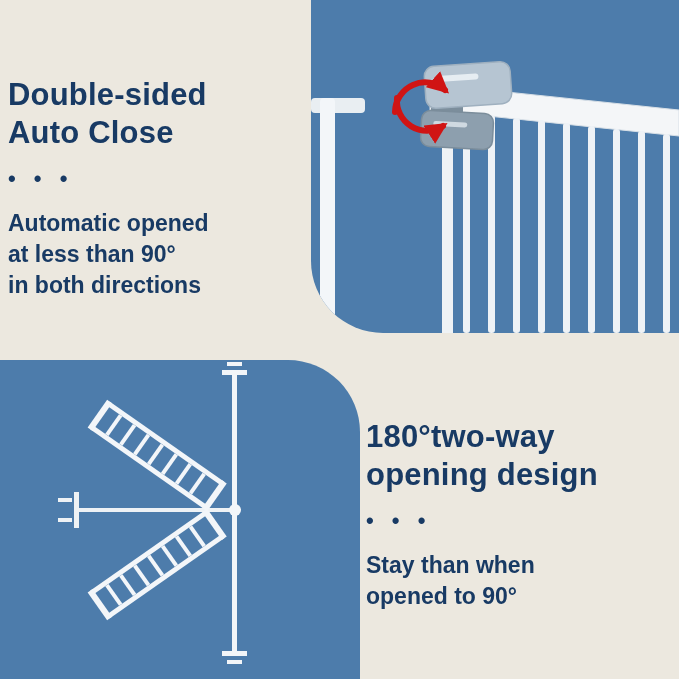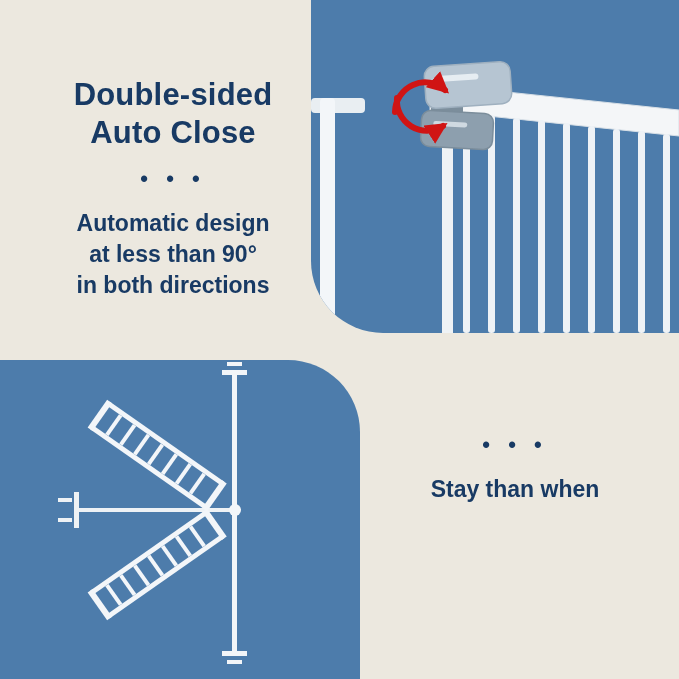--- a/index.html
+++ b/index.html
@@ -11,21 +11,21 @@
   }
   .canvas{position:absolute;inset:0;}
 
   
   .panel{position:absolute;background:#4d7cab;overflow:hidden;}
   .panel-tr{top:0;right:0;width:368px;height:333px;border-radius:0 0 0 72px;}
   .panel-bl{bottom:0;left:0;width:360px;height:319px;border-radius:0 72px 0 0;}
   .panel svg{display:block;width:100%;height:100%;}
 
   
-  .text-block{position:absolute;text-align:center;color:#183a64;}
+  .text-block{position:absolute;text-align:left;color:#183a64;}
   .tb-top{top:76px;left:8px;width:330px;}
   .tb-bottom{top:418px;left:366px;width:298px;}
   .headline{margin:0;font-size:31px;line-height:1.22;font-weight:700;letter-spacing:.2px;}
   .headline .hl{display:block;}
   .dots{margin:14px 0 16px 0;font-size:22px;font-weight:700;letter-spacing:6px;}
   .bodytext{margin:0;font-size:23px;line-height:1.36;font-weight:700;}
   .bodytext span{display:block;}
 </style>
 </head>
 <body>
@@ -111,26 +111,31 @@
     </svg>
   </section>
 
   <div class="text-block tb-top">
     <h2 class="headline">
       <span class="hl">Double-sided</span>
       <span class="hl">Auto Close</span>
     </h2>
     <div class="dots">• • •</div>
     <p class="bodytext">
-      <span>Automatic design</span>
+      <span>Automatic opened</span>
       <span>at less than 90°</span>
       <span>in both directions</span>
     </p>
   </div>
 
   <div class="text-block tb-bottom">
+    <h2 class="headline">
+      <span class="hl">180°two-way</span>
+      <span class="hl">opening design</span>
+    </h2>
     <div class="dots">• • •</div>
     <p class="bodytext">
       <span>Stay than when</span>
+      <span>opened to 90°</span>
     </p>
   </div>
 
 </div>
 
 </body></html>

